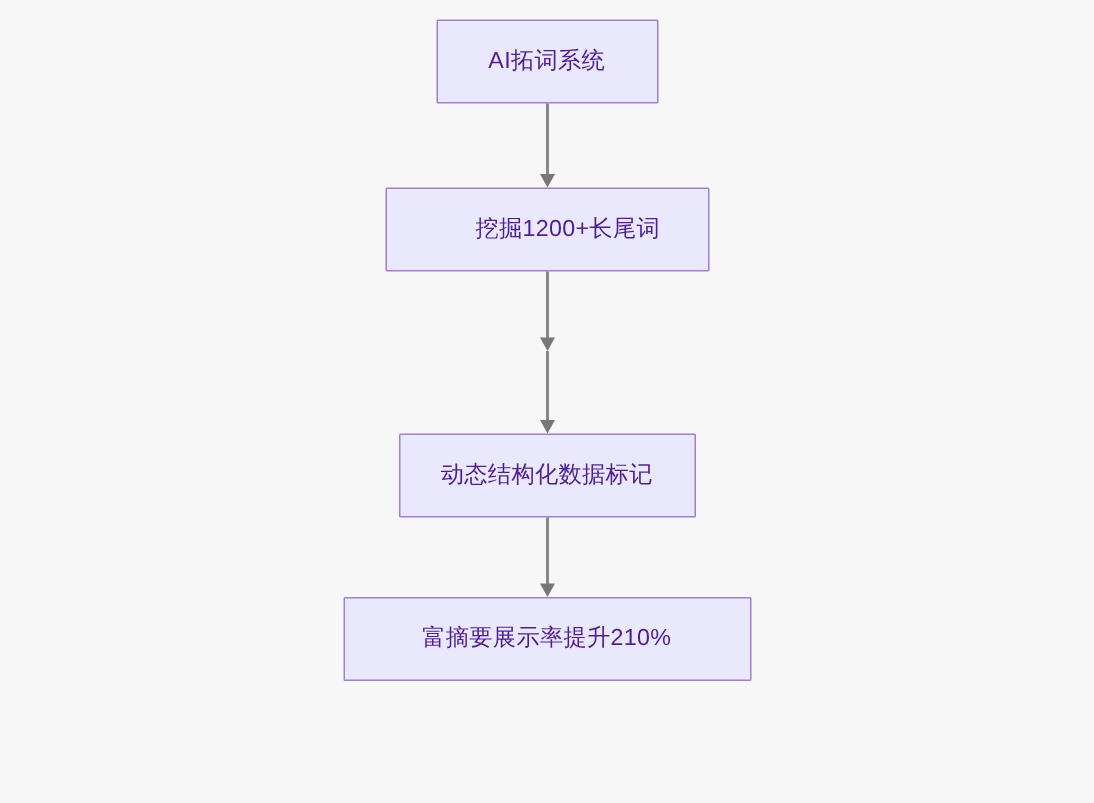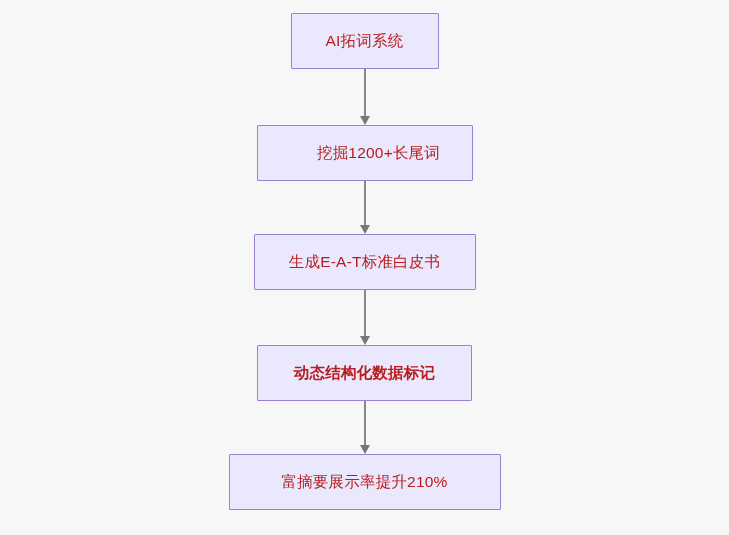--- a/index.html
+++ b/index.html
@@ -33,38 +33,38 @@
   }
 
   .node {
     box-sizing: border-box;
     background: #e9e8fc;
     border: 1.4px solid #9d7fd8;
     border-radius: 1px;
     display: flex;
     align-items: center;
     justify-content: center;
-    color: #b91c1c;
+    color: #4c1d95;
     font-size: 15.5px;
     line-height: 1.2;
     letter-spacing: 0.2px;
     white-space: nowrap;
     height: 56px;
   }
 
   .node-label {
     display: block;
     padding: 0 22px;
   }
 
   
   .node-w1 { width: 148px; }
   .node-w2 { width: 216px; padding-left: 28px; }
   .node-w3 { width: 222px; }
-  .node-w4 { width: 215px; font-weight: bold; }
+  .node-w4 { width: 198px; }
   .node-w5 { width: 272px; }
 
   .connector {
     position: relative;
     width: 12px;
     display: flex;
     flex-direction: column;
     align-items: center;
     justify-content: flex-start;
   }
@@ -109,23 +109,20 @@
 
     <div class="node node-w2">
       <span class="node-label">挖掘1200+长尾词</span>
     </div>
 
     <div class="connector gap-2">
       <div class="connector-line"></div>
       <div class="connector-head"></div>
     </div>
 
-    <div class="node node-w3">
-      <span class="node-label">生成E-A-T标准白皮书</span>
-    </div>
 
     <div class="connector gap-3">
       <div class="connector-line"></div>
       <div class="connector-head"></div>
     </div>
 
     <div class="node node-w4">
       <span class="node-label">动态结构化数据标记</span>
     </div>
 

